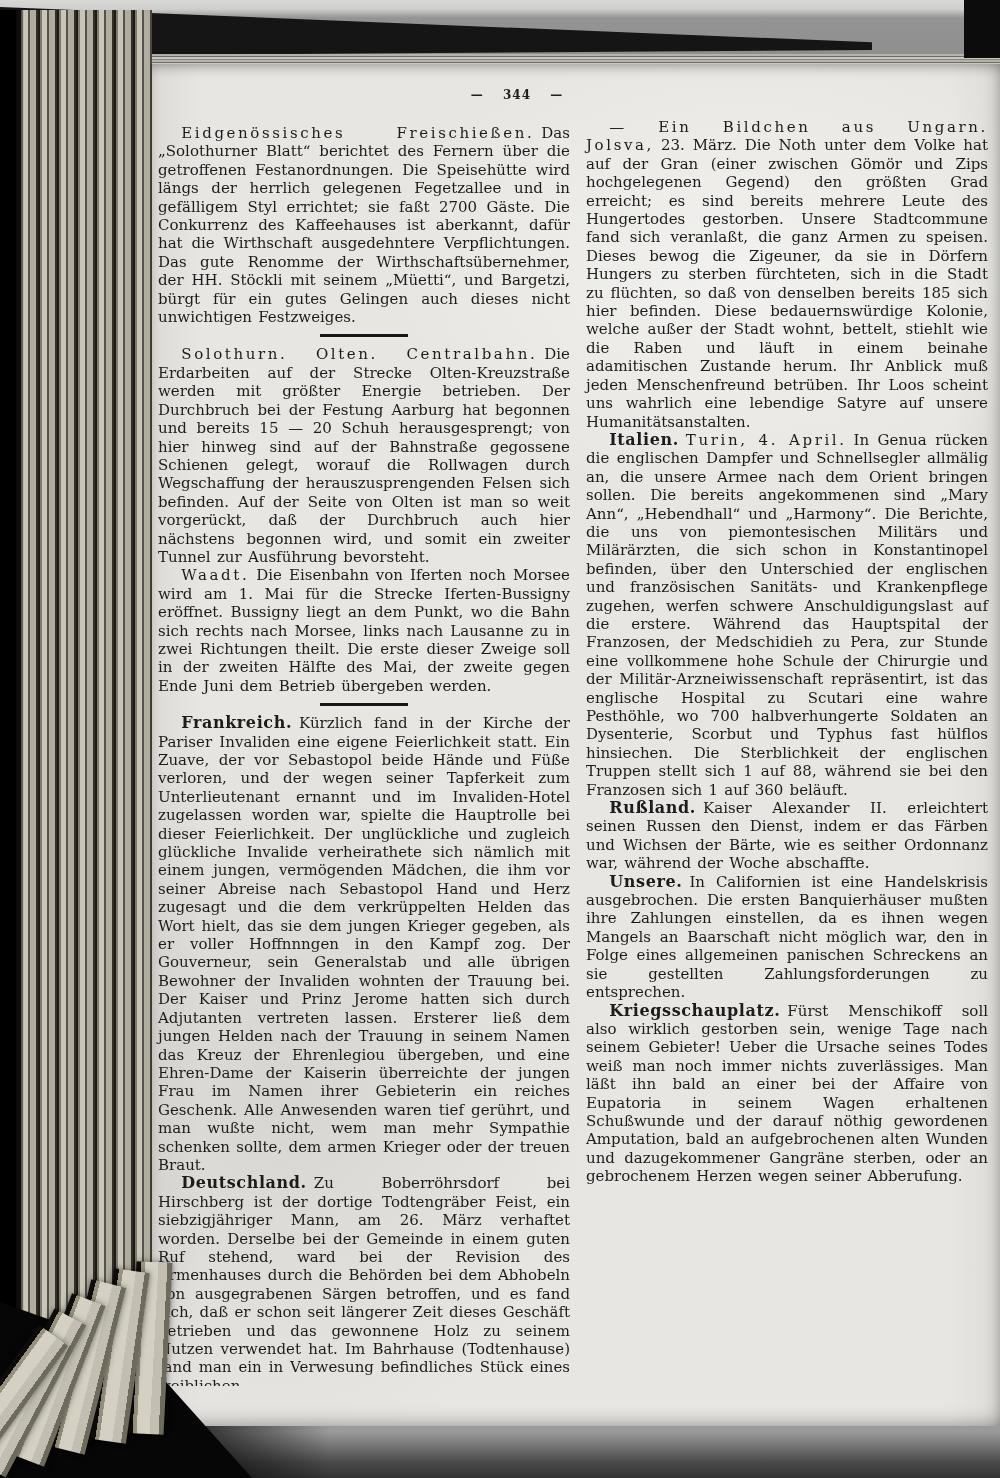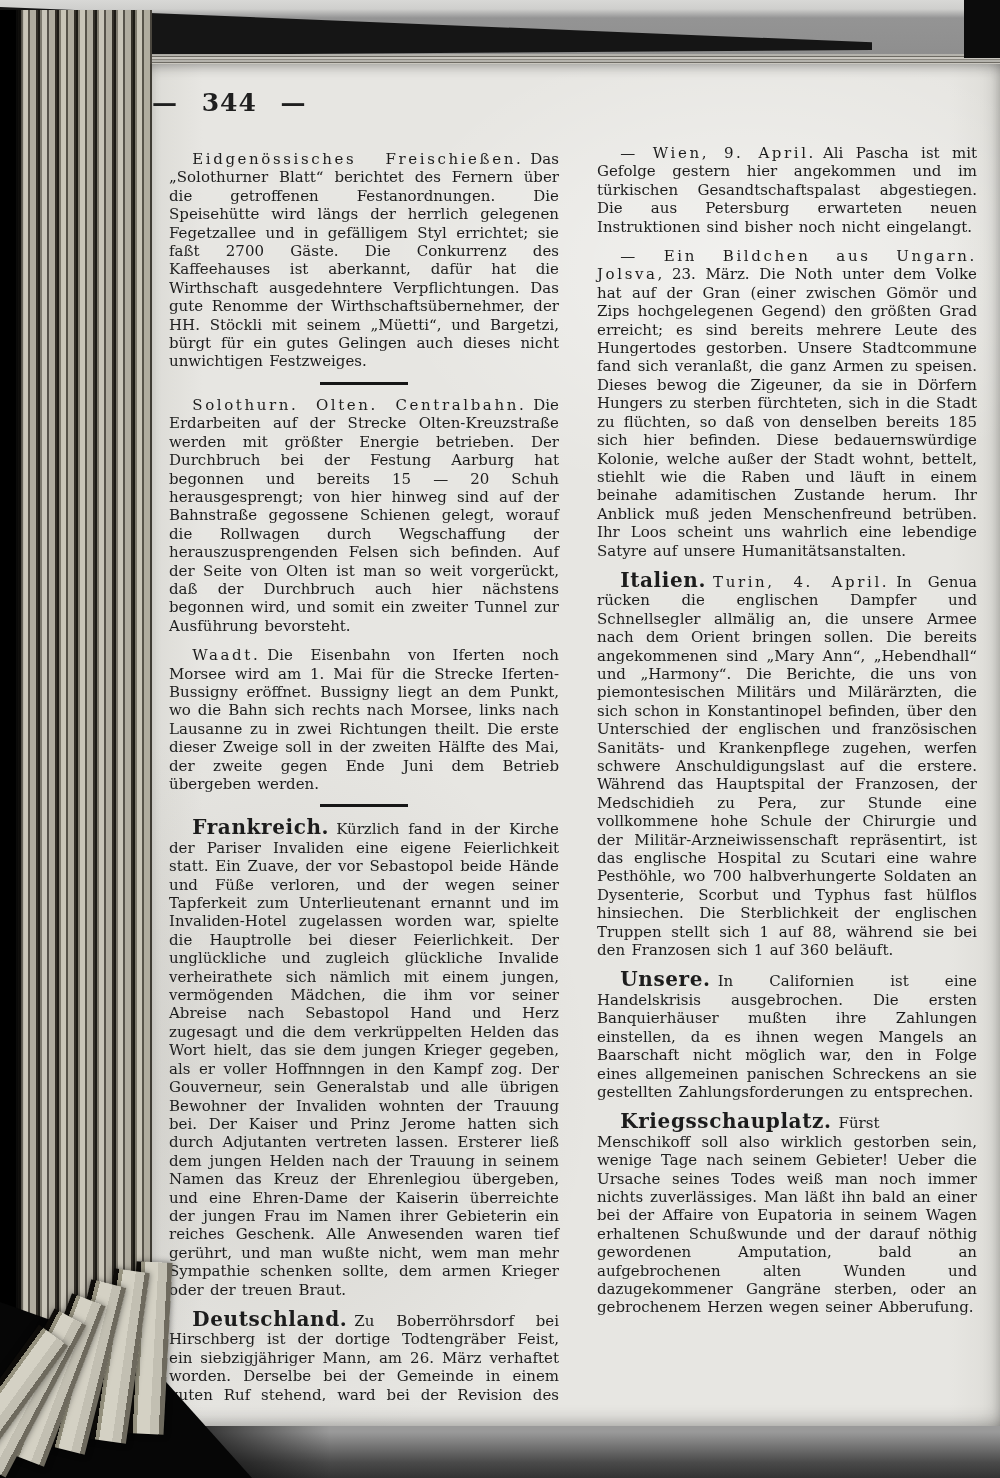--- a/index.html
+++ b/index.html
@@ -27,31 +27,31 @@
   .paper{position:absolute;top:64px;left:150px;right:0;bottom:52px;
     background-color:#e4e3df;border-left:2px solid #3f3c34;
     background-image:
       radial-gradient(ellipse 600px 400px at 70% 15%,rgba(255,255,255,.45),rgba(255,255,255,0) 60%),
       radial-gradient(ellipse 520px 620px at 15% 75%,rgba(110,108,100,.14),rgba(0,0,0,0) 60%),
       linear-gradient(90deg,#dcdbd6 0,#e7e6e2 6%,#e7e6e2 94%,#dddcd7 100%);
     box-shadow:inset 0 9px 14px -8px rgba(0,0,0,.38),
                inset -12px 0 20px -12px rgba(0,0,0,.22),
                inset 0 -12px 18px -10px rgba(0,0,0,.32);}
 
-  .page-number{margin:24px 0 16px;padding-right:118px;
-    font-size:25px;font-weight:bold;letter-spacing:1px;word-spacing:14px;color:#1f1f1f;}
+  .page-number{margin:24px 0 16px;text-align:center;padding-right:118px;
+    font-size:12px;font-weight:bold;letter-spacing:1px;word-spacing:14px;color:#1f1f1f;}
 
   .columns{display:flex;gap:16px;padding:0 12px 0 6px;height:1268px;overflow:hidden;}
   .col{text-align:justify;color:#1c1c1c;font-size:15px;line-height:18.4px;}
   .col-left{width:412px;flex:none;padding-top:6px;}
   .col-right{flex:1;min-width:0;}
 
-  .para{margin:11px;text-indent:1.55em;word-spacing:1.5px;}
+  .para{margin:0;text-indent:1.55em;word-spacing:1.5px;}
   .para.cont{text-indent:0;}
-  .head{font-weight:bold;font-size:20px;letter-spacing:.6px;padding-right:7px;}
+  .head{font-weight:bold;font-size:16px;letter-spacing:.6px;padding-right:7px;}
   .lead{letter-spacing:2.6px;padding-right:7px;}
   .divider{width:88px;height:3px;background:#161616;margin:8px auto;}
 
   
   .fan-under{position:absolute;left:0;top:1302px;width:252px;height:176px;background:#060606;
     clip-path:polygon(0 0,55% 28%,100% 100%,0 100%);}
   .fan{position:absolute;width:36px;height:172px;box-shadow:0 0 6px rgba(0,0,0,.5);
     background:linear-gradient(90deg,#0e0c09 0 5px,#96927f 5px 9px,#d4d1c4 9px 22px,#c2bfb2 22px 31px,#6e6a5e 31px 36px);}
   .f1{left:132px;top:1262px;transform:rotate(3deg);}
   .f2{left:102px;top:1270px;transform:rotate(8deg);}
@@ -80,23 +80,23 @@
         <p class="para"><span class="lead">Eidgenössisches Freischießen.</span><span>Das „Solothurner Blatt“ berichtet des Fernern über die getroffenen Festanordnungen. Die Speisehütte wird längs der herrlich gelegenen Fegetzallee und in gefälligem Styl errichtet; sie faßt 2700 Gäste. Die Conkurrenz des Kaffeehauses ist aberkannt, dafür hat die Wirthschaft ausgedehntere Verpflichtungen. Das gute Renomme der Wirthschaftsübernehmer, der HH. Stöckli mit seinem „Müetti“, und Bargetzi, bürgt für ein gutes Gelingen auch dieses nicht unwichtigen Festzweiges.</span></p>
         <div class="divider"></div>
         <p class="para"><span class="lead">Solothurn. Olten. Centralbahn.</span><span>Die Erdarbeiten auf der Strecke Olten-Kreuzstraße werden mit größter Energie betrieben. Der Durchbruch bei der Festung Aarburg hat begonnen und bereits 15 — 20 Schuh herausgesprengt; von hier hinweg sind auf der Bahnstraße gegossene Schienen gelegt, worauf die Rollwagen durch Wegschaffung der herauszusprengenden Felsen sich befinden. Auf der Seite von Olten ist man so weit vorgerückt, daß der Durchbruch auch hier nächstens begonnen wird, und somit ein zweiter Tunnel zur Ausführung bevorsteht.</span></p>
         <p class="para"><span class="lead">Waadt.</span><span>Die Eisenbahn von Iferten noch Morsee wird am 1. Mai für die Strecke Iferten-Bussigny eröffnet. Bussigny liegt an dem Punkt, wo die Bahn sich rechts nach Morsee, links nach Lausanne zu in zwei Richtungen theilt. Die erste dieser Zweige soll in der zweiten Hälfte des Mai, der zweite gegen Ende Juni dem Betrieb übergeben werden.</span></p>
         <div class="divider"></div>
         <p class="para"><span class="head">Frankreich.</span><span>Kürzlich fand in der Kirche der Pariser Invaliden eine eigene Feierlichkeit statt. Ein Zuave, der vor Sebastopol beide Hände und Füße verloren, und der wegen seiner Tapferkeit zum Unterlieutenant ernannt und im Invaliden-Hotel zugelassen worden war, spielte die Hauptrolle bei dieser Feierlichkeit. Der unglückliche und zugleich glückliche Invalide verheirathete sich nämlich mit einem jungen, vermögenden Mädchen, die ihm vor seiner Abreise nach Sebastopol Hand und Herz zugesagt und die dem verkrüppelten Helden das Wort hielt, das sie dem jungen Krieger gegeben, als er voller Hoffnnngen in den Kampf zog. Der Gouverneur, sein Generalstab und alle übrigen Bewohner der Invaliden wohnten der Trauung bei. Der Kaiser und Prinz Jerome hatten sich durch Adjutanten vertreten lassen. Ersterer ließ dem jungen Helden nach der Trauung in seinem Namen das Kreuz der Ehrenlegiou übergeben, und eine Ehren-Dame der Kaiserin überreichte der jungen Frau im Namen ihrer Gebieterin ein reiches Geschenk. Alle Anwesenden waren tief gerührt, und man wußte nicht, wem man mehr Sympathie schenken sollte, dem armen Krieger oder der treuen Braut.</span></p>
         <p class="para"><span class="head">Deutschland.</span><span>Zu Boberröhrsdorf bei Hirschberg ist der dortige Todtengräber Feist, ein siebzigjähriger Mann, am 26. März verhaftet worden. Derselbe bei der Gemeinde in einem guten Ruf stehend, ward bei der Revision des Armenhauses durch die Behörden bei dem Abhobeln von ausgegrabenen Särgen betroffen, und es fand sich, daß er schon seit längerer Zeit dieses Geschäft betrieben und das gewonnene Holz zu seinem Nutzen verwendet hat. Im Bahrhause (Todtenhause) fand man ein in Verwesung befindliches Stück eines weiblichen</span></p>
       </div>
 
       <div class="col col-right">
-        <p class="para"><span class="lead">— Wien, 9. April.</span><span>Ali Pascha ist mit Gefolge gestern hier angekommen und im türkischen Gesandtschaftspalast abgestiegen. Die aus Petersburg erwarteten neuen Instruktionen sind bisher noch nicht eingelangt.</span></p>
         <p class="para"><span class="lead">— Ein Bildchen aus Ungarn. Jolsva,</span><span>23. März. Die Noth unter dem Volke hat auf der Gran (einer zwischen Gömör und Zips hochgelegenen Gegend) den größten Grad erreicht; es sind bereits mehrere Leute des Hungertodes gestorben. Unsere Stadtcommune fand sich veranlaßt, die ganz Armen zu speisen. Dieses bewog die Zigeuner, da sie in Dörfern Hungers zu sterben fürchteten, sich in die Stadt zu flüchten, so daß von denselben bereits 185 sich hier befinden. Diese bedauernswürdige Kolonie, welche außer der Stadt wohnt, bettelt, stiehlt wie die Raben und läuft in einem beinahe adamitischen Zustande herum. Ihr Anblick muß jeden Menschenfreund betrüben. Ihr Loos scheint uns wahrlich eine lebendige Satyre auf unsere Humanitätsanstalten.</span></p>
         <p class="para"><span class="head">Italien.</span><span class="lead">Turin, 4. April.</span><span>In Genua rücken die englischen Dampfer und Schnellsegler allmälig an, die unsere Armee nach dem Orient bringen sollen. Die bereits angekommenen sind „Mary Ann“, „Hebendhall“ und „Harmony“. Die Berichte, die uns von piemontesischen Militärs und Milärärzten, die sich schon in Konstantinopel befinden, über den Unterschied der englischen und französischen Sanitäts- und Krankenpflege zugehen, werfen schwere Anschuldigungslast auf die erstere. Während das Hauptspital der Franzosen, der Medschidieh zu Pera, zur Stunde eine vollkommene hohe Schule der Chirurgie und der Militär-Arzneiwissenschaft repräsentirt, ist das englische Hospital zu Scutari eine wahre Pesthöhle, wo 700 halbverhungerte Soldaten an Dysenterie, Scorbut und Typhus fast hülflos hinsiechen. Die Sterblichkeit der englischen Truppen stellt sich 1 auf 88, während sie bei den Franzosen sich 1 auf 360 beläuft.</span></p>
+        <p class="para"><span class="head">Rußland.</span><span>Kaiser Alexander II. erleichtert seinen Russen den Dienst, indem er das Färben und Wichsen der Bärte, wie es seither Ordonnanz war, während der Woche abschaffte.</span></p>
         <p class="para"><span class="head">Unsere.</span><span>In Californien ist eine Handelskrisis ausgebrochen. Die ersten Banquierhäuser mußten ihre Zahlungen einstellen, da es ihnen wegen Mangels an Baarschaft nicht möglich war, den in Folge eines allgemeinen panischen Schreckens an sie gestellten Zahlungsforderungen zu entsprechen.</span></p>
         <p class="para"><span class="head">Kriegsschauplatz.</span><span>Fürst Menschikoff soll also wirklich gestorben sein, wenige Tage nach seinem Gebieter! Ueber die Ursache seines Todes weiß man noch immer nichts zuverlässiges. Man läßt ihn bald an einer bei der Affaire von Eupatoria in seinem Wagen erhaltenen Schußwunde und der darauf nöthig gewordenen Amputation, bald an aufgebrochenen alten Wunden und dazugekommener Gangräne sterben, oder an gebrochenem Herzen wegen seiner Abberufung.</span></p>
       </div>
 
     </div>
   </div>
 
   <div class="bottom-strip"></div>
   <div class="bottom-strip-dark"></div>
   <div class="fan-under"></div>

